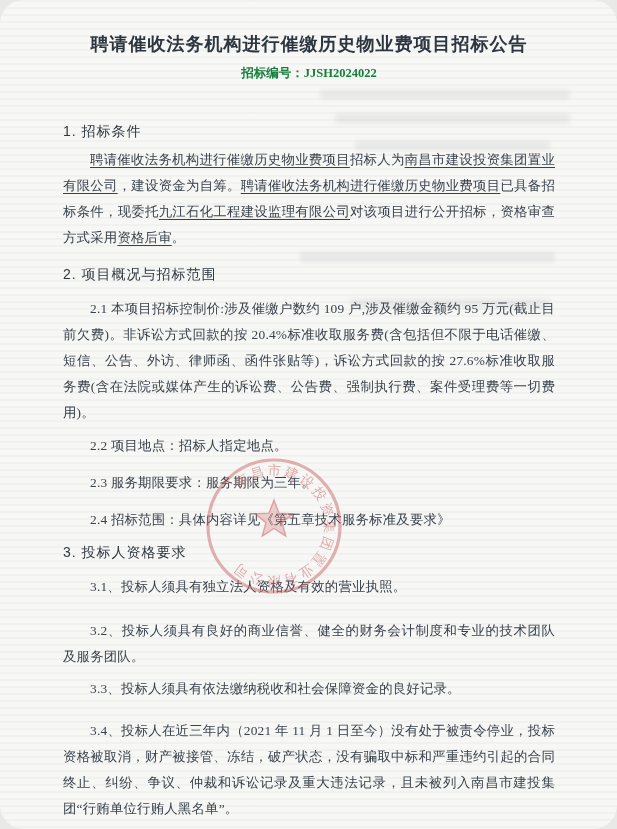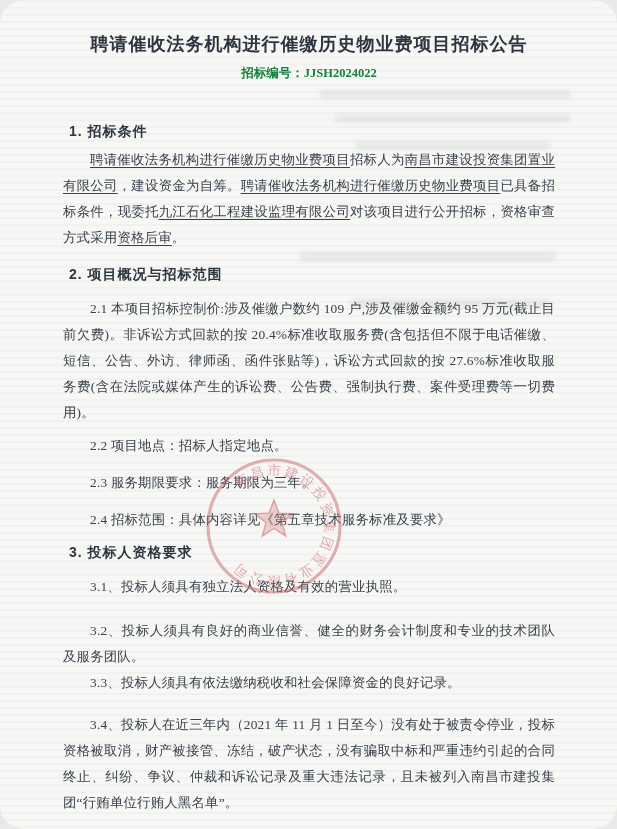--- a/index.html
+++ b/index.html
@@ -40,33 +40,33 @@
     color:#2d3640;
   }
   .tender-no{
     margin:9px 0 0;
     text-align:center;
     font-size:12.5px;font-weight:700;
     color:#15803d;
   }
   .h{
     font-family:"Liberation Sans", sans-serif;
-    font-weight:700;font-size:14px;
-    color:#2e3740;margin:6px;line-height:19px;
+    font-weight:400;font-size:14px;
+    color:#2e3740;margin:0;line-height:19px;
     letter-spacing:1px;
   }
   .body{
     font-size:13.4px;line-height:26px;
     text-align:justify;text-indent:27px;
     letter-spacing:.2px;margin:0;
   }
   .u{text-decoration:underline;text-underline-offset:3px;}
   .mt40{margin-top:40px}.mt14{margin-top:14px}
   .mt12{margin-top:12px}.mt10{margin-top:10px}
-  .mt7{margin-top:7px}.mt6{}.mt2{margin-top:18px}
+  .mt7{margin-top:7px}.mt6{margin-top:6px}.mt2{margin-top:18px}
   .mt1{margin-top:11px}.mt0{margin-top:16px}
   .seal{
     position:absolute;left:200px;top:452px;
     width:148px;height:148px;
     opacity:.85;filter:blur(.4px);
     pointer-events:none;
   }
 </style>
 </head>
 <body>

